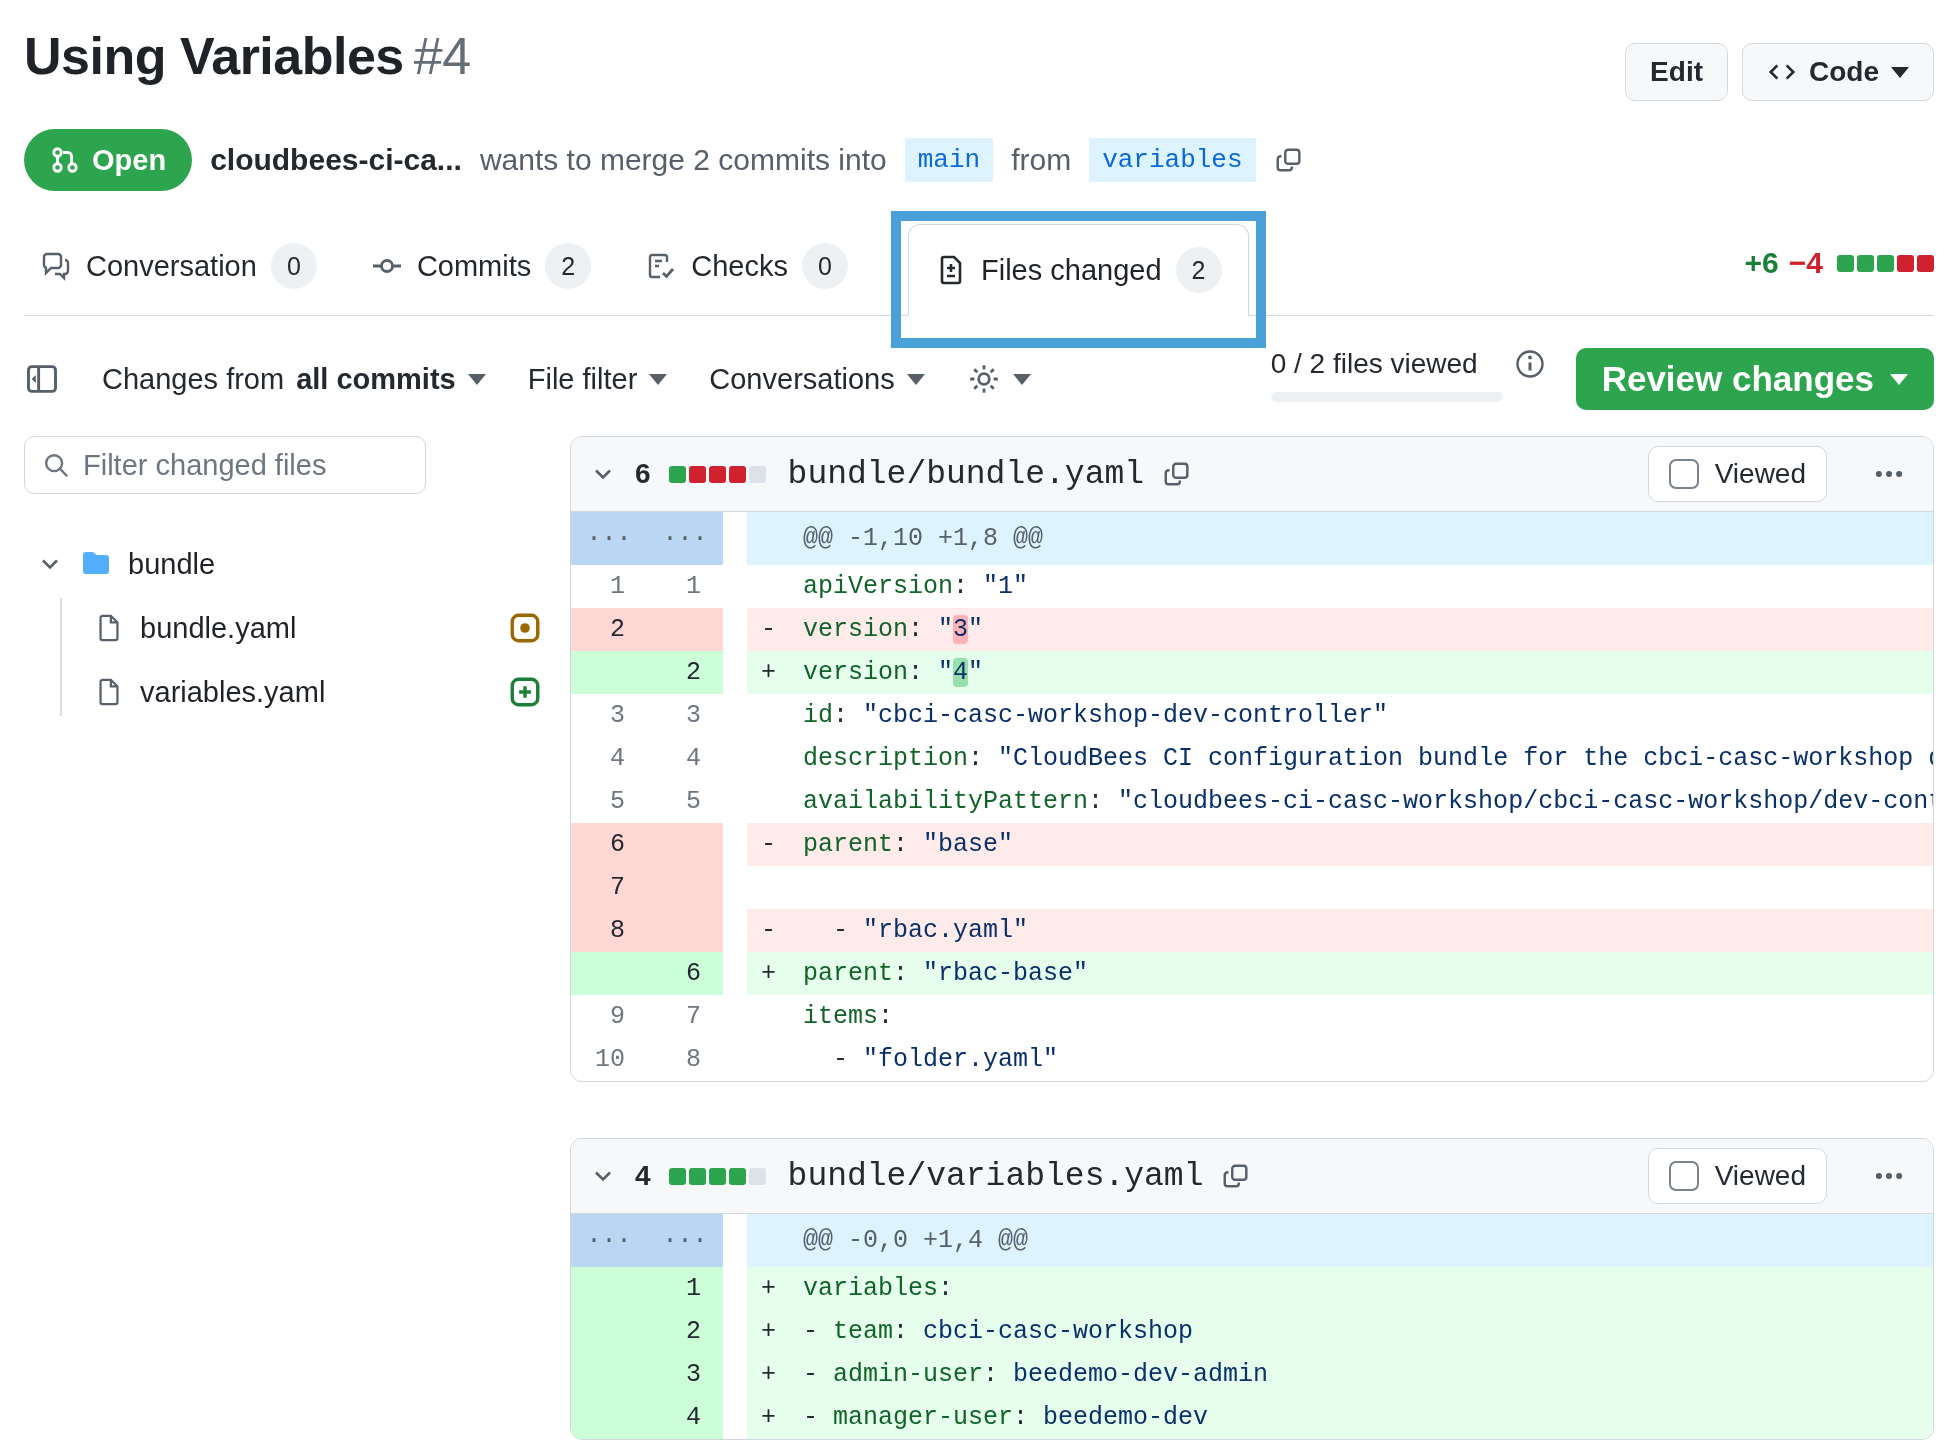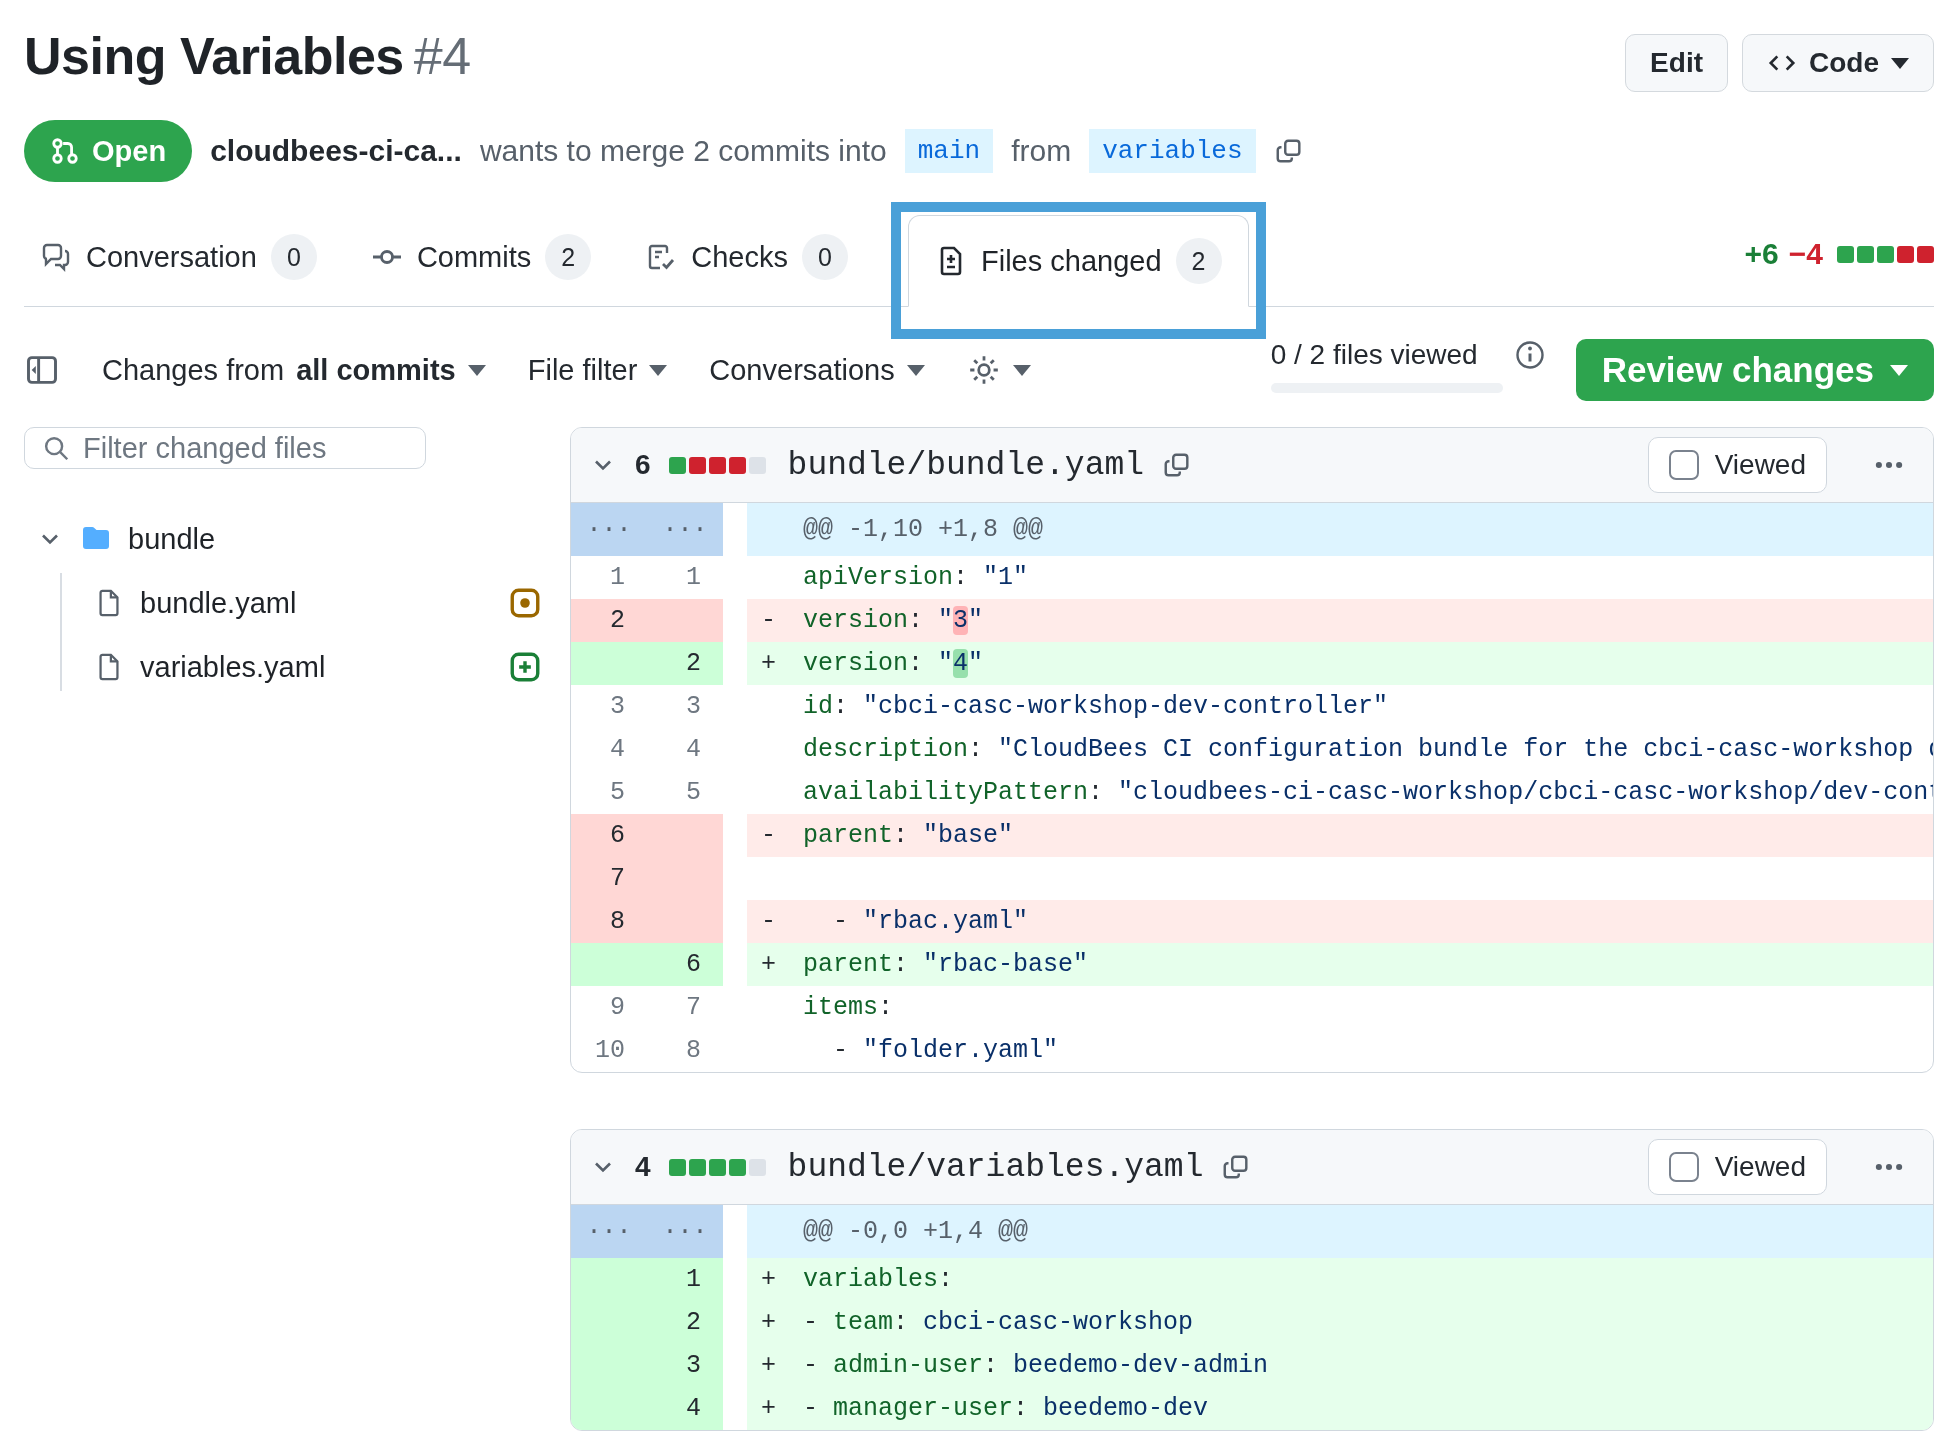--- a/index.html
+++ b/index.html
@@ -4,21 +4,21 @@
 <style>
   * { box-sizing: border-box; margin: 0; padding: 0; }
   html,body { width: 1958px; height: 1440px; background: #ffffff; overflow: hidden; }
   body { font-family: "Liberation Sans", sans-serif; color: #1f2328; }
   .page { padding: 26px 24px 0 24px; }
 
   
   .header-row { display: flex; justify-content: space-between; align-items: flex-start; }
   .pr-title { font-size: 52px; font-weight: 700; letter-spacing: -0.5px; color: #1f2328; }
   .pr-title .pr-number { color: #656d76; font-weight: 400; margin-left: 10px; }
-  .header-buttons { display: flex; gap: 14px; margin-top: 8px; }
+  .header-buttons { display: flex; gap: 14px; margin-top: 17px; }
   .btn { display: inline-flex; align-items: center; gap: 12px; height: 58px; padding: 0 24px;
          background: #f6f8fa; border: 1px solid #d4d9de; border-radius: 10px;
          font-size: 28px; font-weight: 700; color: #24292f; cursor: pointer; }
   .caret { display: inline-block; width: 0; height: 0; border-left: 9px solid transparent;
            border-right: 9px solid transparent; border-top: 11px solid #57606a; }
   .btn .caret { border-top-color: #24292f; }
 
   
   .meta-row { margin-top: 28px; display: flex; align-items: center; gap: 18px;
               font-size: 30px; color: #57606a; }
@@ -61,21 +61,21 @@
   .viewed-top { display: flex; align-items: center; gap: 36px; font-size: 28px; color: #24292f; }
   .progress { width: 232px; height: 10px; background: #eef1f4; border-radius: 5px; margin-top: 12px; }
   .review-btn { background: #2da44e; color: #fff; font-weight: 700; font-size: 35px;
                 height: 62px; padding: 0 26px; border-radius: 10px; display: inline-flex;
                 align-items: center; gap: 16px; cursor: pointer; }
   .review-btn .caret { border-top-color: #ffffff; }
 
   
   .content { display: flex; align-items: flex-start; }
   .sidebar { width: 546px; flex: none; }
-  .filter-box { width: 402px; height: 42px; border: 1px solid #d0d7de; border-radius: 10px;
+  .filter-box { width: 402px; height: 58px; border: 1px solid #d0d7de; border-radius: 10px;
                 display: flex; align-items: center; gap: 12px; padding: 0 16px; background: #fff; }
   .filter-box input { border: none; outline: none; font-size: 29px; color: #1f2328; width: 100%;
                       font-family: "Liberation Sans", sans-serif; }
   .filter-box input::placeholder { color: #6e7781; }
   .tree { margin-top: 38px; position: relative; }
   .tree-row { display: flex; align-items: center; gap: 16px; height: 64px; font-size: 29px;
               color: #1f2328; cursor: pointer; }
   .tree-row.folder { padding-left: 12px; }
   .tree-row.file { padding-left: 70px; }
   .tree-row .status { margin-left: auto; margin-right: 28px; display: flex; }

